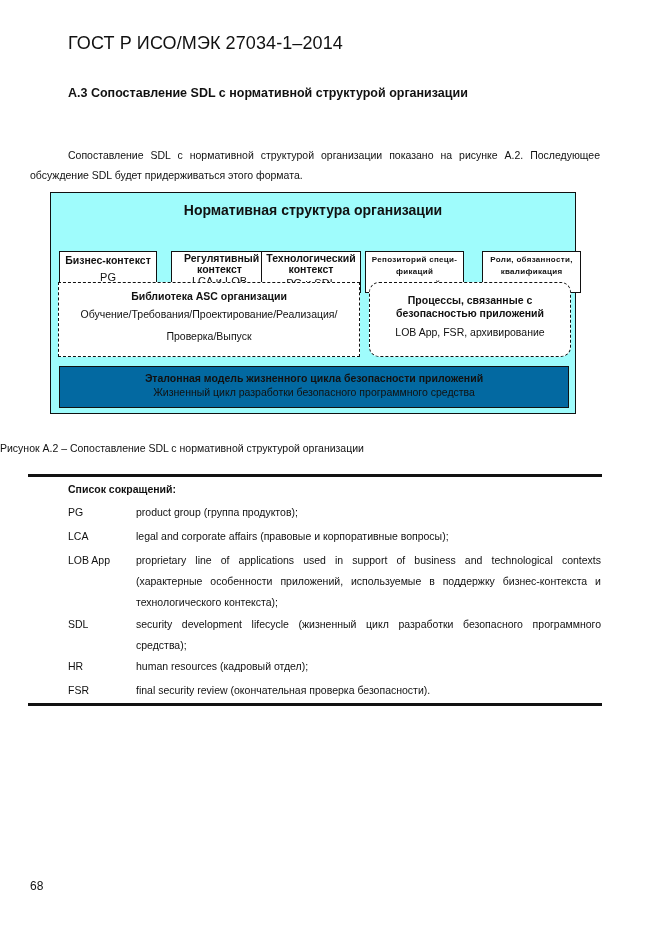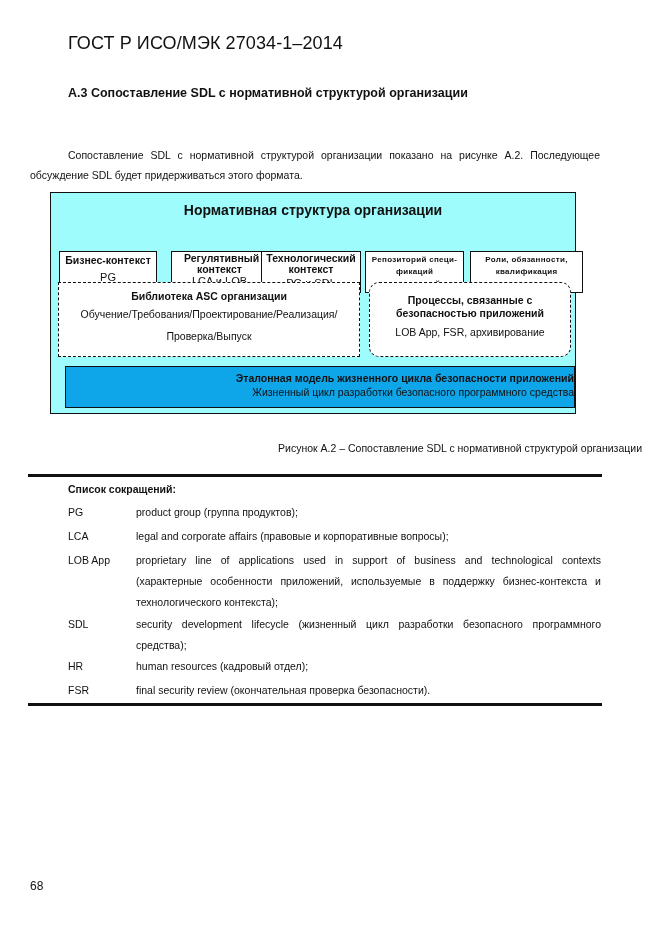--- a/index.html
+++ b/index.html
@@ -19,25 +19,25 @@
   .ctx.small .v { font-size:8px; line-height:14px; letter-spacing:0.3px; }
 
   .lib { left:7px; top:89px; width:302px; height:75px; background:#fff; border:1.5px dashed #111; box-sizing:border-box; text-align:center; }
   .lib .t { display:block; font-size:10.5px; font-weight:bold; margin-top:7px; }
   .lib .v { display:block; font-size:10.5px; line-height:19px; margin-top:3px; }
 
   .proc { left:318px; top:89px; width:202px; height:75px; background:#fff; border:1.5px dashed #111; border-radius:10px; box-sizing:border-box; text-align:center; }
   .proc .t { display:block; font-size:10.5px; font-weight:bold; line-height:13px; margin-top:11px; }
   .proc .v { display:block; font-size:10.5px; margin-top:6px; }
 
-  .ref { left:8px; top:173px; width:510px; height:42px; background:#0ea5e9; border:1.5px solid #111; box-sizing:border-box; text-align:right;margin-left:6px; }
+  .ref { left:8px; top:173px; width:510px; height:42px; background:#0369a1; border:1.5px solid #111; box-sizing:border-box; text-align:center; }
   .ref .t { display:block; font-size:10.5px; font-weight:bold; margin-top:5px; }
   .ref .v { display:block; font-size:10.5px; margin-top:2px; }
 
-  .caption { left:0; top:442px; width:642px; text-align:right; font-size:10.5px; padding-left:-10px; }
+  .caption { left:0; top:442px; width:592px; text-align:left; font-size:10.5px; padding-left:-10px; }
   .rule { left:28px; width:574px; height:3px; background:#111; }
   .abbr-title { left:68px; top:483px; font-size:10.5px; font-weight:bold; }
   .abbr-row { left:68px; width:533px; font-size:10.5px; line-height:21px; }
   .abbr-row .k { position:absolute; left:0; top:0; width:68px; }
   .abbr-row .d { margin-left:68px; display:block; text-align:justify; text-align-last:left; }
   .page-num { left:30px; top:879px; font-size:12px; }
 </style>
 </head>
 <body>
 
@@ -57,21 +57,21 @@
     <span class="v">LCA и LOB App</span>
   </div>
   <div class="abs ctx" style="left:210px;width:100px;padding:0 4px;">
     <span class="t" style="margin-top:1px;">Технологический контекст</span>
     <span class="v" style="margin-top:2px;">PG и SDL</span>
   </div>
   <div class="abs ctx small" style="left:314px;width:99px;padding:0 3px;">
     <span class="t">Репозиторий специ-фикаций приложений</span>
     <span class="v">PG</span>
   </div>
-  <div class="abs ctx small" style="left:419px;width:113px;padding:0 6px;">
+  <div class="abs ctx small" style="left:431px;width:99px;padding:0 6px;">
     <span class="t">Роли, обязанности, квалификация</span>
     <span class="v">PG и HR</span>
   </div>
 
   <div class="abs lib">
     <span class="t">Библиотека ASC организации</span>
     <span class="v">Обучение/Требования/Проектирование/Реализация/</span>
     <span class="v">Проверка/Выпуск</span>
   </div>
 

